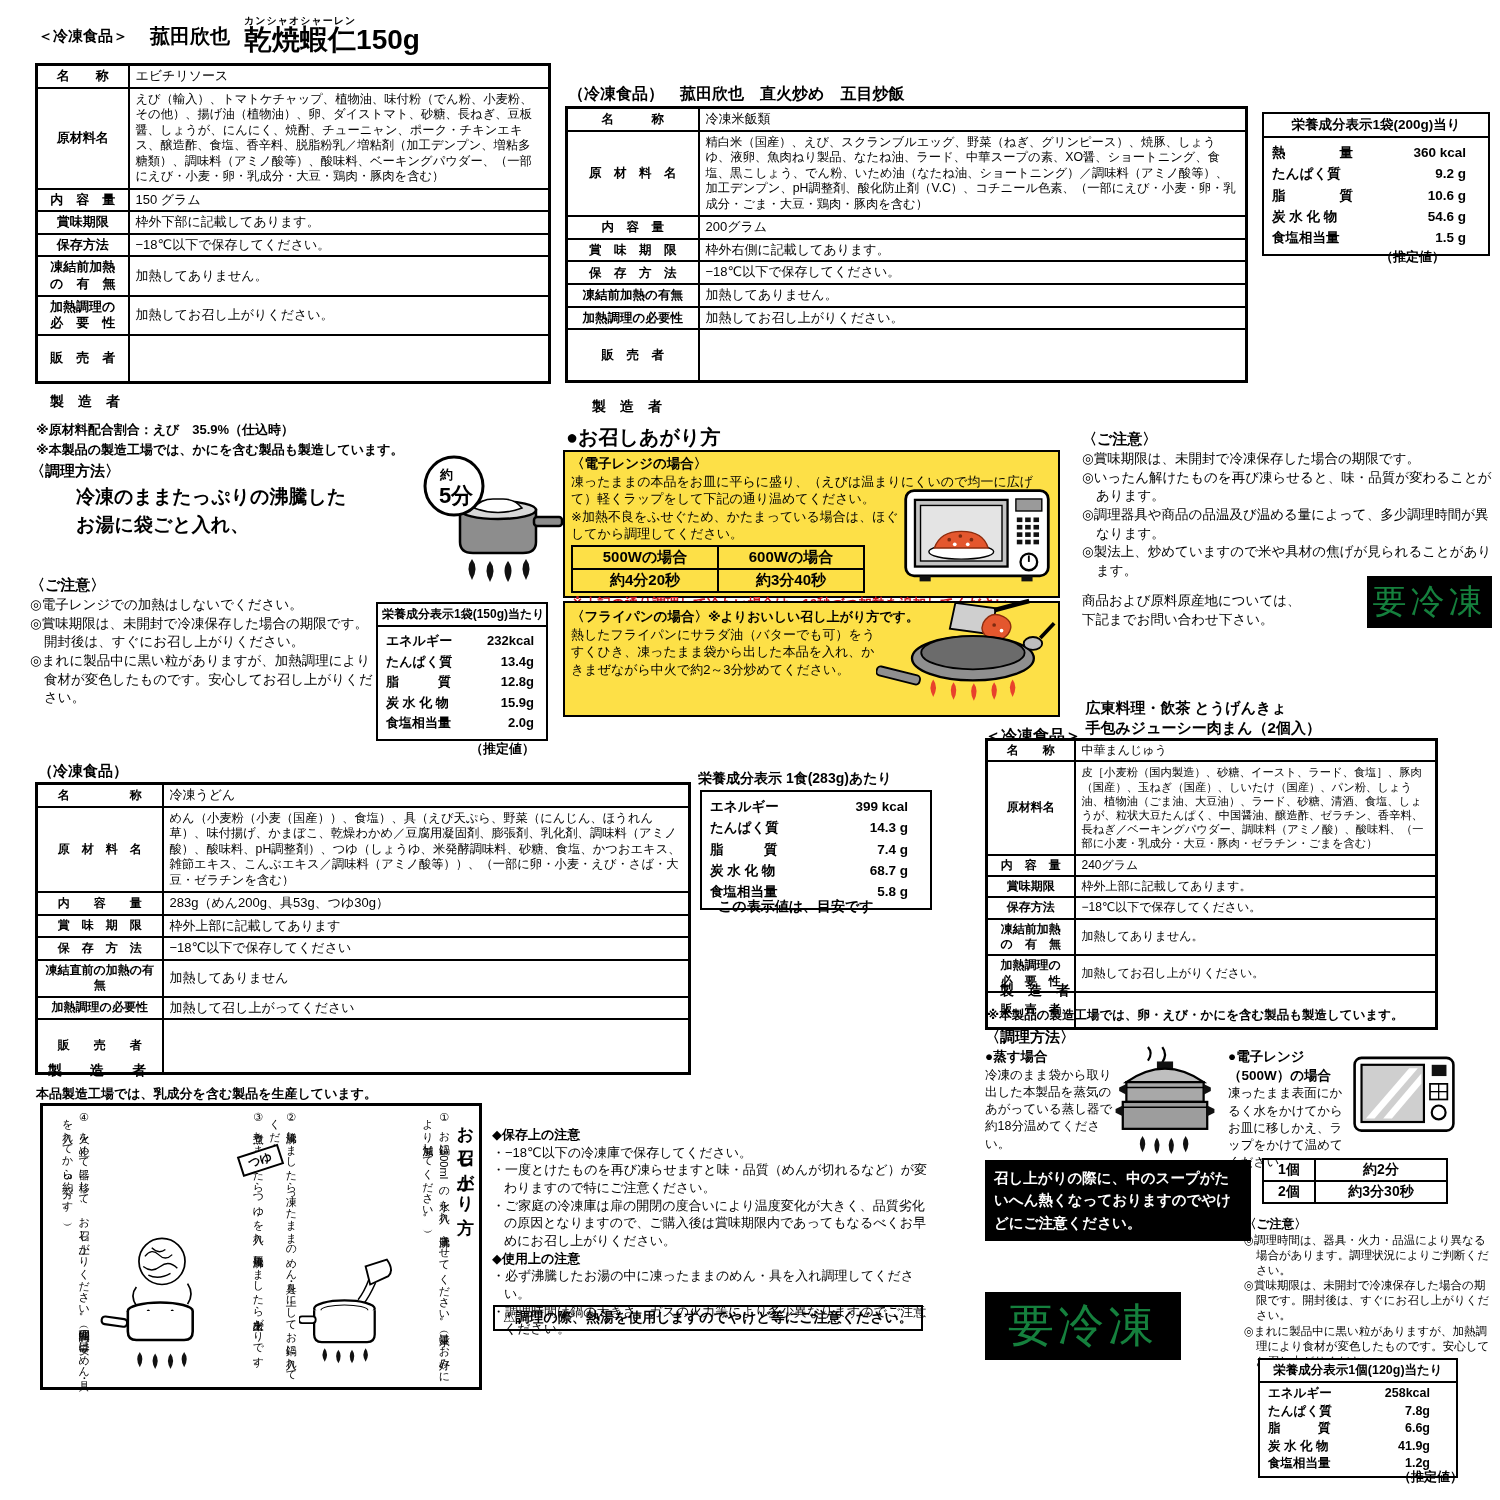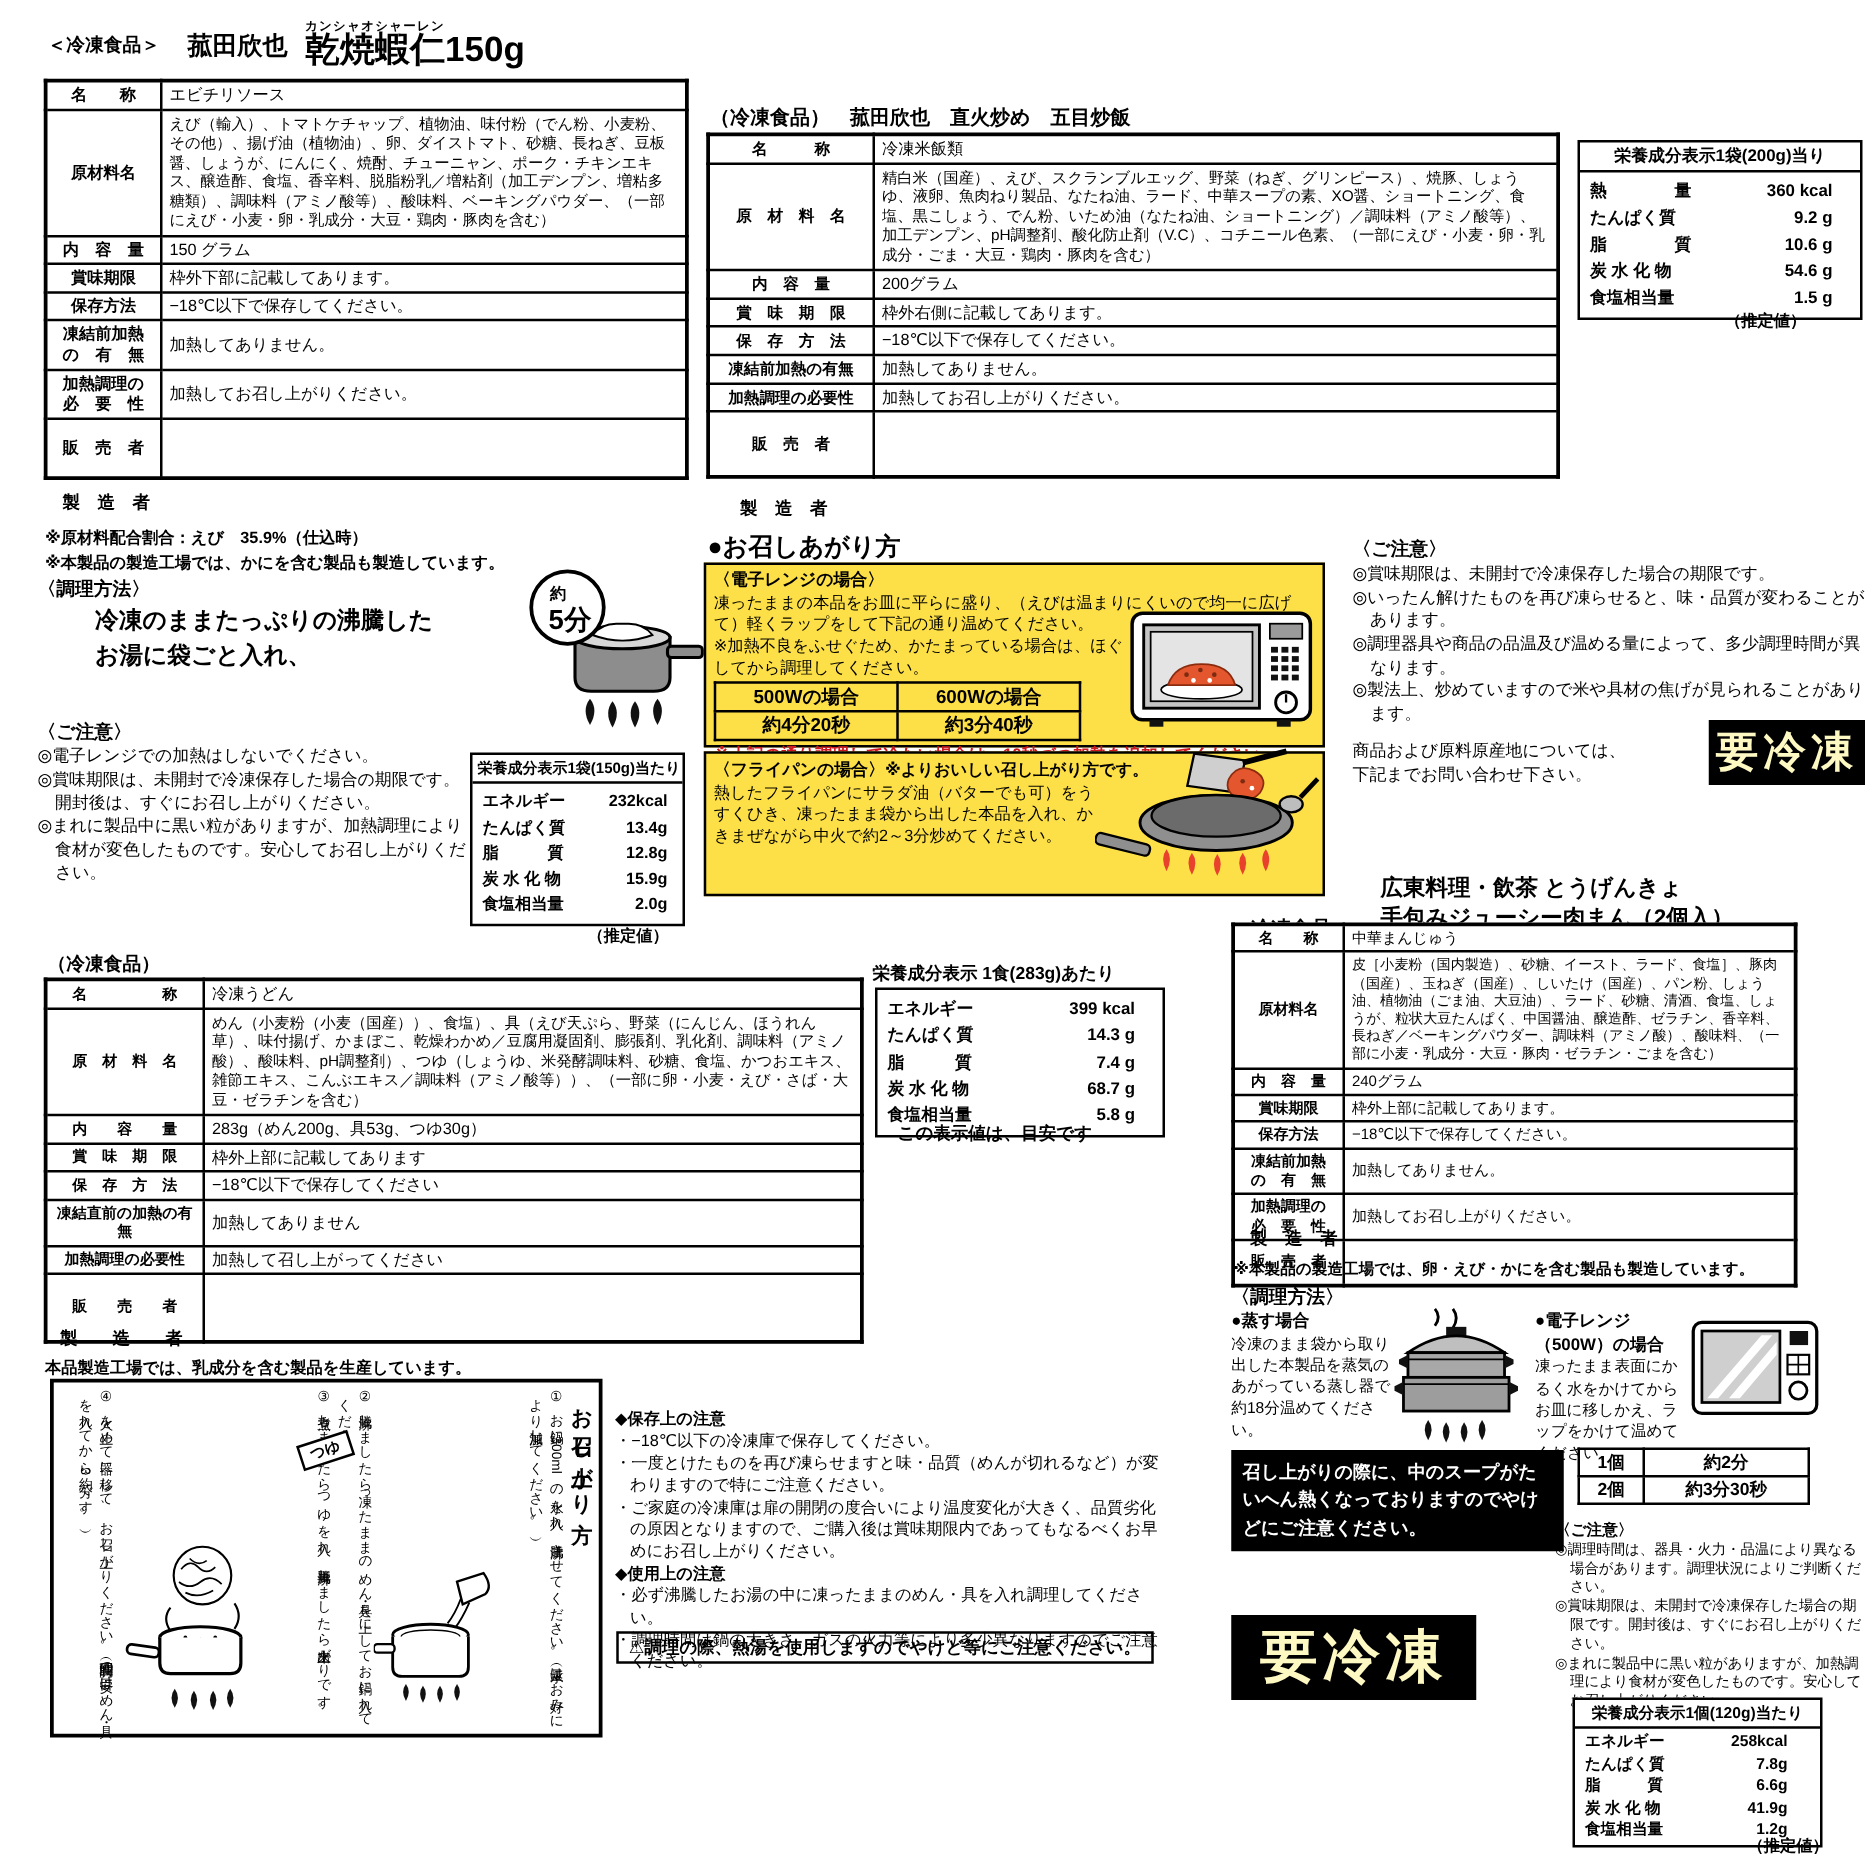--- a/index.html
+++ b/index.html
@@ -40,21 +40,21 @@
 .bigcook .em{font-size:26px}
 .hang{padding-left:14px;text-indent:-14px}
 .caut{font-size:13.5px;font-weight:500;line-height:1.38}
 .svTitle{font-size:20px;font-weight:800}
 .mbox{border:2.5px solid #000;background:#fde047;position:absolute}
 .mbox .bt{font-weight:700;font-size:13.5px}
 .mbox .bx{font-size:13px;line-height:1.33;font-weight:500}
 .watt{border-collapse:collapse;border:2.5px solid #000}
 .watt td{border:2px solid #000;font-weight:700;text-align:center;font-size:15px;padding:1px 4px;width:146px}
 .rednote{color:#d01820;font-weight:700;font-size:13.5px;white-space:nowrap}
-.badge{background:#000;color:#fef9c3;font-weight:700;display:flex;align-items:center;justify-content:center;letter-spacing:4px}
+.badge{background:#000;color:#15803d;font-weight:400;display:flex;align-items:center;justify-content:center;letter-spacing:4px}
 .blackwarn{background:#000;color:#fff;font-weight:700;font-size:14.5px;line-height:1.55;padding:7px 9px}
 .timetab{border-collapse:collapse;border:2.5px solid #000}
 .timetab td{border:2px solid #000;text-align:center;font-weight:700;font-size:14px;padding:1px 4px}
 .timetab td:first-child{width:52px}.timetab td:last-child{width:132px}
 .smcaut{font-size:11.5px;font-weight:500;line-height:1.32}
 .smcaut .hang{padding-left:12px;text-indent:-12px}
 
 .vbox{border:3px solid #000;display:flex;flex-direction:row-reverse;align-items:stretch;padding:5px 2px;position:absolute;background:#fff}
 .vt{writing-mode:vertical-rl;font-size:11px;line-height:1.5;font-weight:500}
 .vt p{margin:0}
@@ -396,21 +396,21 @@
       <div class="r">
           <span class="n">食塩相当量</span>
           <span class="v">5.8 g</span>
         </div>
     </div>
   </div>
   <div class="abs" style="left:718px;top:898px;font-weight:700;font-size:14px">この表示値は、目安です</div>
 
   <div class="abs" style="left:985px;top:698px">
     <span class="p2head" style="font-size:16px;vertical-align:-8px">＜冷凍食品＞</span>
-    <span style="display:inline-block;margin-left:19px;font-size:18px;font-weight:700;line-height:1.35">
+    <span style="display:inline-block;margin-left:0;font-size:15px;font-weight:700;line-height:1.35">
       <span style="display:block">広東料理・飲茶 とうげんきょ</span>
       <span style="display:block">手包みジューシー肉まん（2個入）</span>
     </span>
   </div>
   <table class="spec t4 abs" style="left:985px;top:738px">
     <tbody>
         <tr>
           <td class="lab">名　　称</td>
           <td class="val">中華まんじゅう</td>
         </tr>

